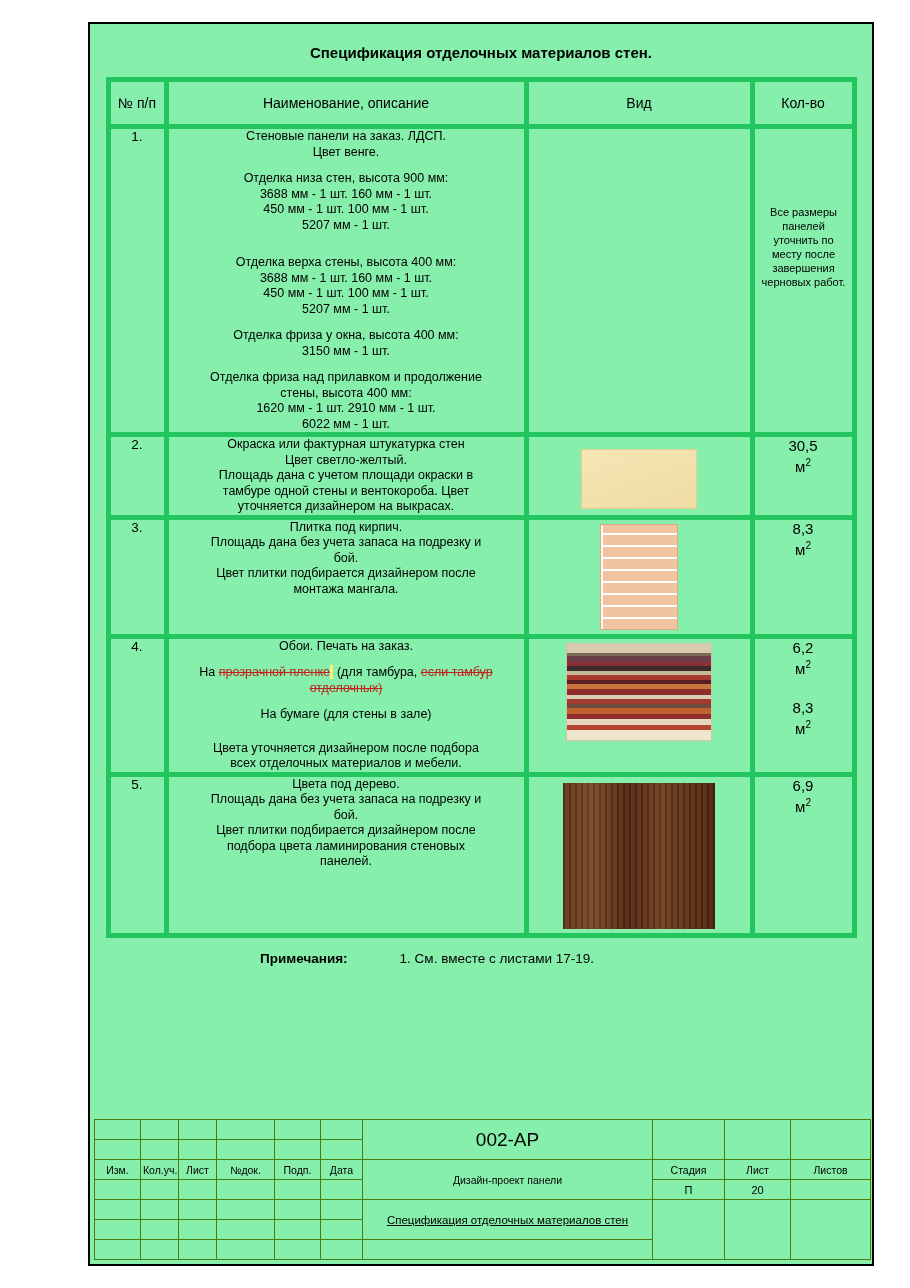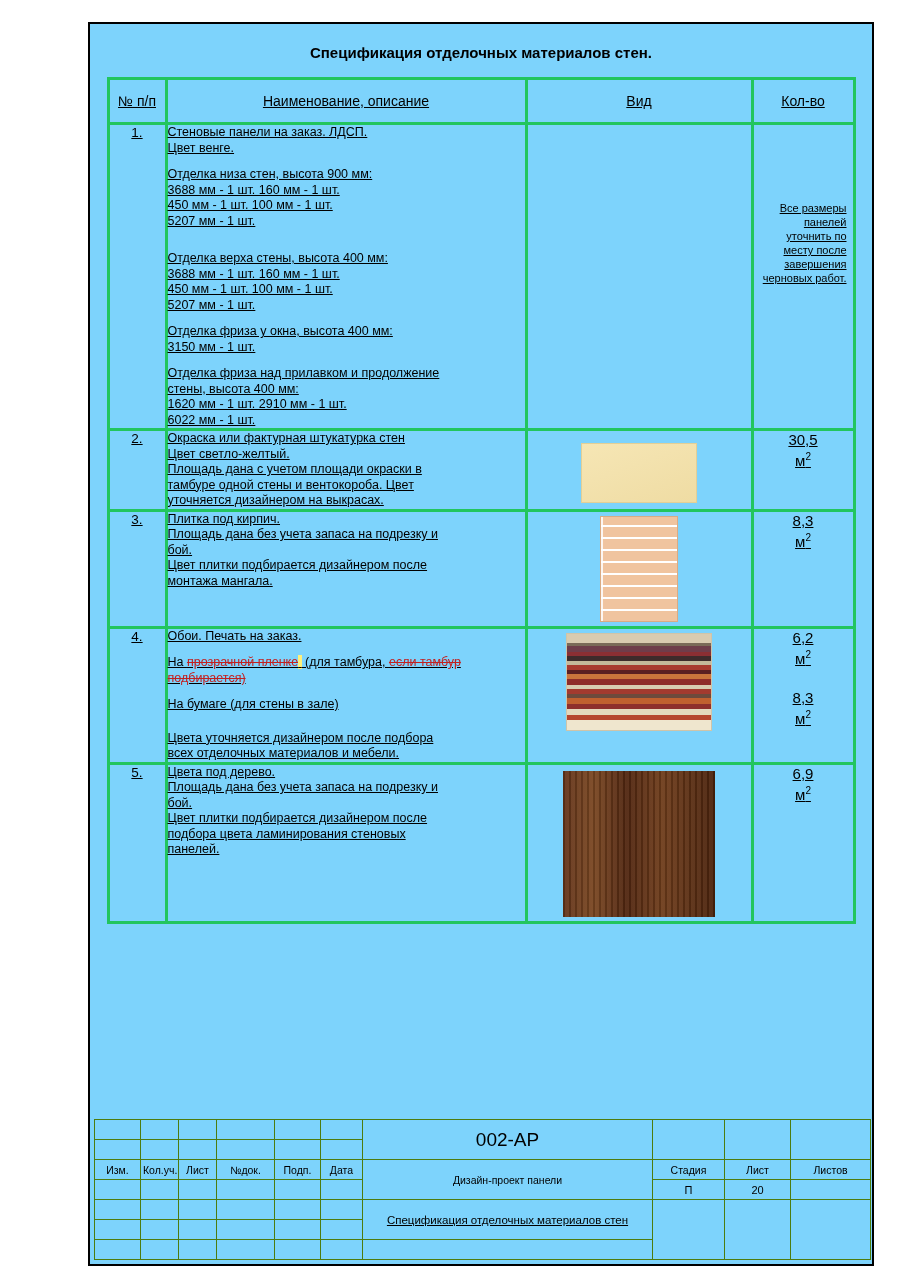--- a/index.html
+++ b/index.html
@@ -16,40 +16,39 @@
     overflow: hidden;
   }
   .sheet {
     position: absolute;
     left: 88px;
     top: 22px;
     width: 786px;
     height: 1244px;
     border: 2px solid #000;
     box-sizing: border-box;
-    background: #7dd3fc;
+    background: #86efac;
   }
   .doc-title {
     text-align: center;
     font-size: 15px;
     font-weight: bold;
     margin-top: 20px;
     margin-bottom: 16px;
   }
   table.spec {
     border-collapse: collapse;
     width: 746px;
     margin: 0 auto;
     table-layout: fixed;
   }
   table.spec th, table.spec td {
-    border: 3px solid #22c55e;
+    border: 5px solid #22c55e;
     vertical-align: top;
     padding: 0;
-    text-decoration: underline;
   }
   table.spec thead th {
     text-align: center;
     font-size: 14px;
     font-weight: normal;
     height: 42px;
     vertical-align: middle;
   }
   .col-num { width: 58px; }
   .col-desc { width: 360px; }
@@ -58,34 +57,35 @@
 
   td.num {
     text-align: center;
     font-size: 13.5px;
     padding-top: 14px;
   }
   td.desc {
     font-size: 12.5px;
     line-height: 15.5px;
     padding: 10px 8px 10px 9px;
+    text-align: center;
   }
   td.view {
     text-align: center;
     vertical-align: top;
     padding-top: 10px;
   }
   td.qty {
     text-align: center;
     font-size: 15px;
     padding-top: 14px;
     line-height: 17px;
   }
   td.qty.note {
-    text-align: right;
+    text-align: center;
     font-size: 11px;
     line-height: 14px;
     padding: 76px 6px 0 7px;
   }
   .gap { height: 11px; }
   .gap-s { height: 7px; }
 
   
   .sw {
     display: inline-block;
@@ -287,21 +287,21 @@
       </tr>
 
       <tr>
         <td class="num">4.</td>
         <td class="desc">
           <div>Обои. Печать на заказ.</div>
           <div class="gap"></div>
           <div>
             <span>На </span><span class="strike red">прозрачной пленке</span><span class="hl">&nbsp;</span><span> (для тамбура, </span><span class="strike red">если тамбур</span>
           </div>
-          <div class="strike red">подбирается)</div>
+          <div class="strike red">отделочных)</div>
           <div class="gap"></div>
           <div>На бумаге (для стены в зале)</div>
           <div class="gap"></div>
             <div class="gap-s"></div>
           <div> Цвета уточняется дизайнером после подбора</div>
           <div>всех отделочных материалов и  мебели.</div>
         </td>
         <td class="view">
           <span class="sw sw-stripes"></span>
         </td>
@@ -329,20 +329,24 @@
           <span class="sw sw-wood"></span>
         </td>
         <td class="qty">
           <div>6,9</div>
           <div><span>м</span><sup>2</sup></div>
         </td>
       </tr>
     </tbody>
   </table>
 
+  <div class="notes">
+    <span class="lbl">Примечания:</span>
+    <span>1. См. вместе с листами 17-19.</span>
+  </div>
 
   <table class="stamp">
     <colgroup>
       <col style="width:46px">
         <col style="width:38px">
         <col style="width:38px">
         <col style="width:58px">
       <col style="width:46px">
         <col style="width:42px">
       <col style="width:290px">

